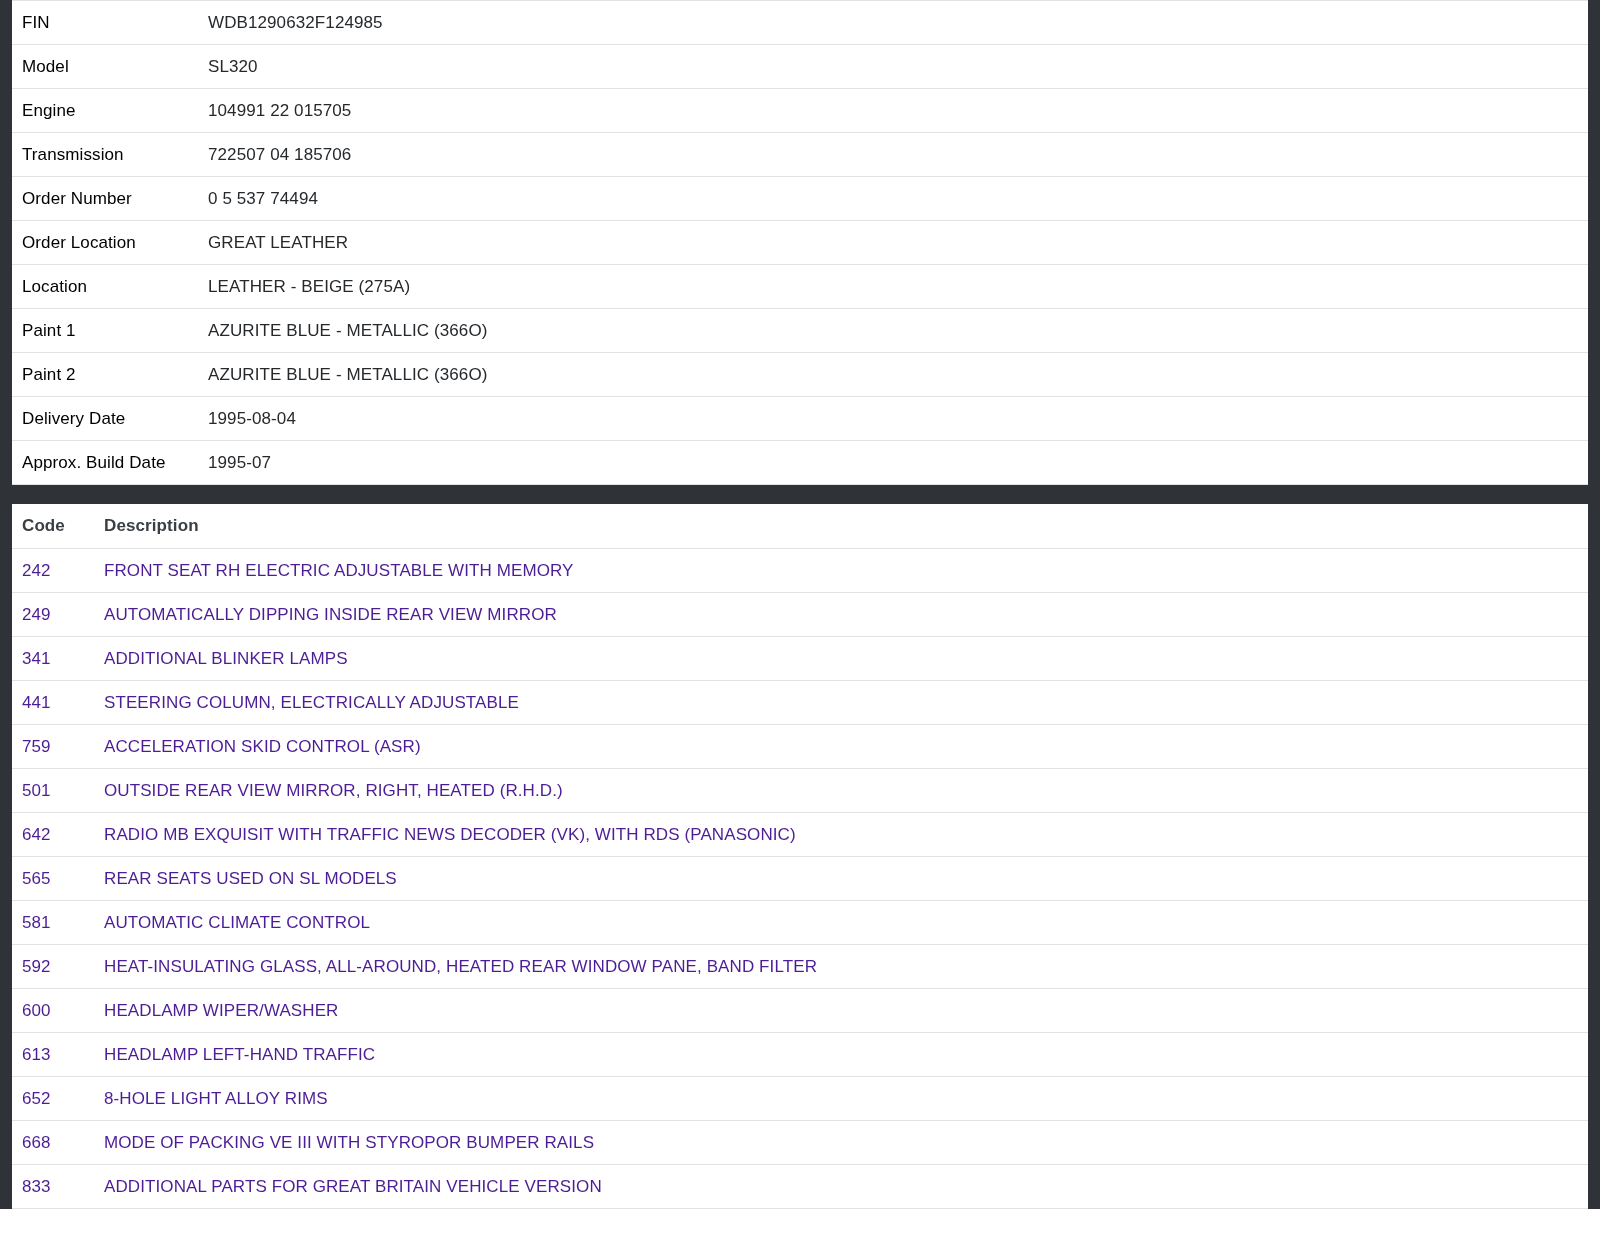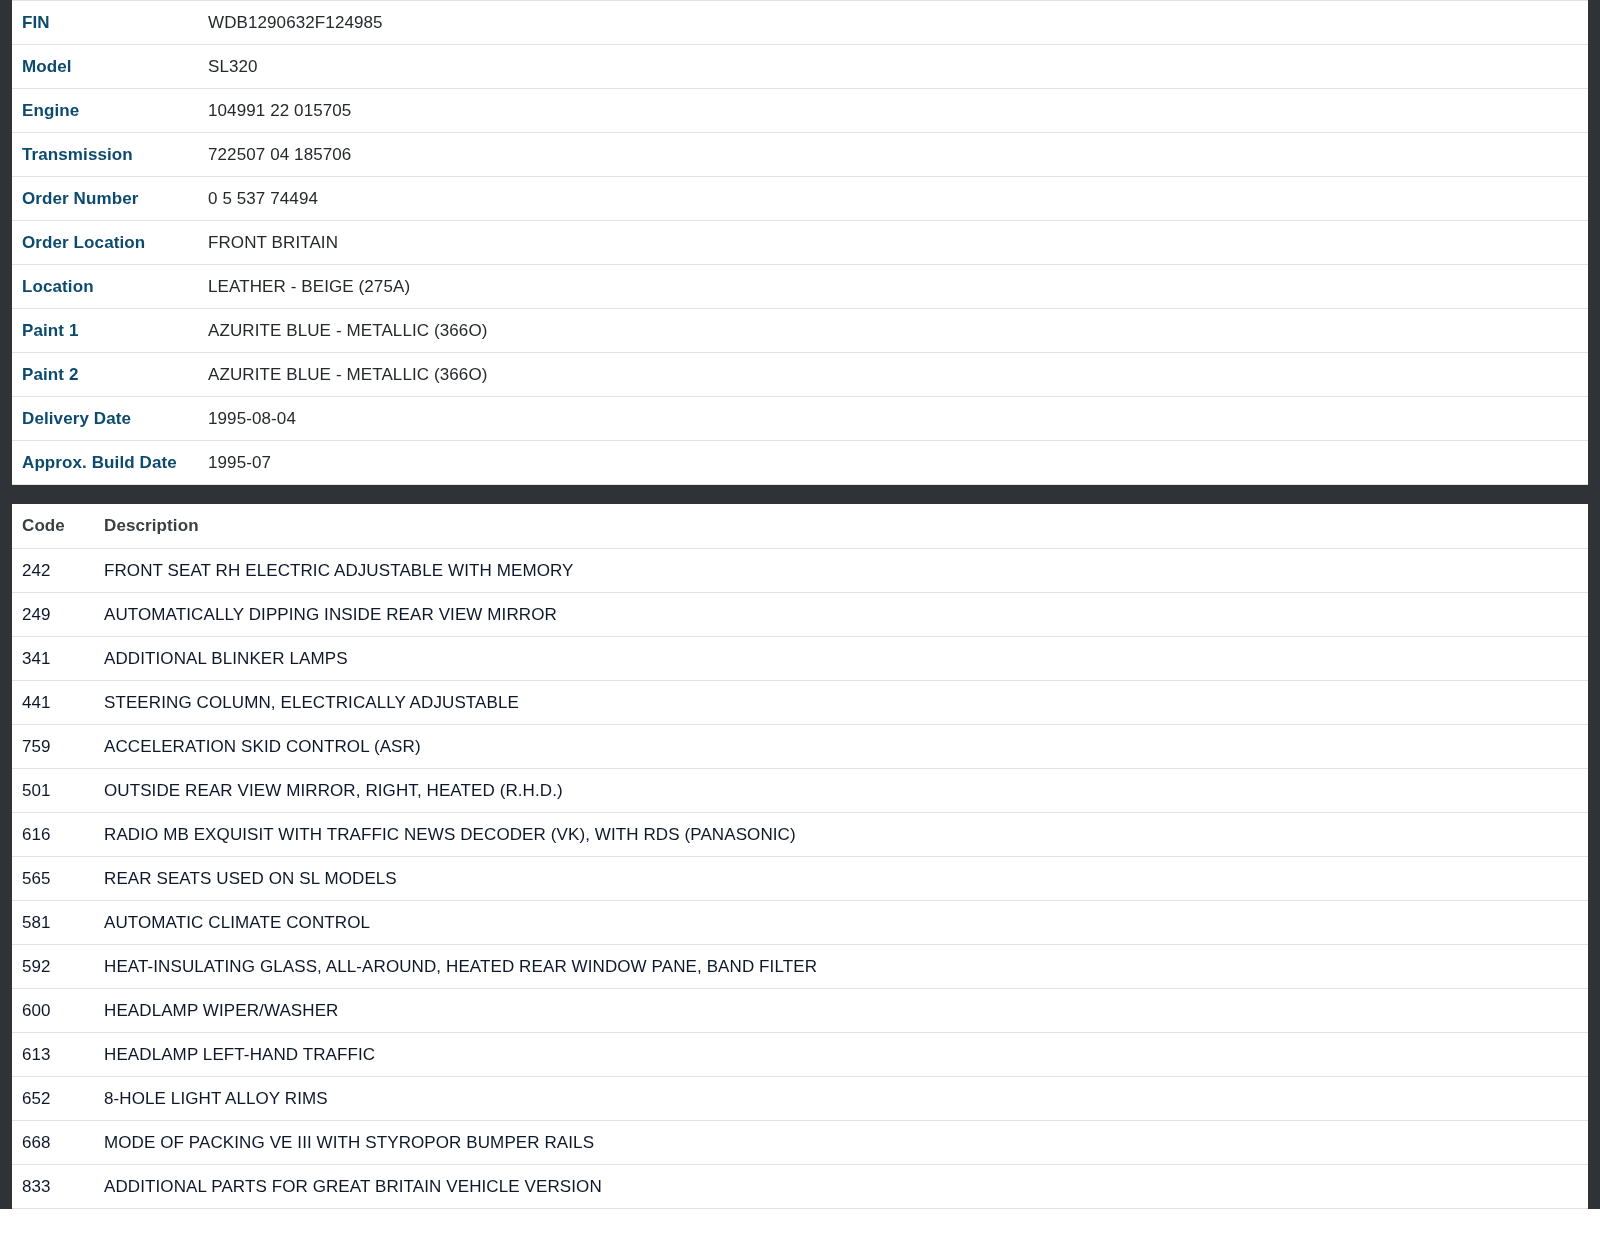--- a/index.html
+++ b/index.html
@@ -35,22 +35,22 @@
   }
   .spec-table td {
     padding: 11px 0 11px 0;
     font-size: 17px;
     vertical-align: middle;
     line-height: 21px;
   }
   .spec-label {
     width: 186px;
     padding-left: 10px !important;
-    font-weight: bold;
-    color: #0c4a6e;
+    font-weight: normal;
+    color: #000000;
     letter-spacing: 0.1px;
   }
   .spec-value {
     color: #26292c;
     letter-spacing: 0.1px;
     margin-top: 16px;
   }
   
   .divider {
     height: 19px;
@@ -70,21 +70,21 @@
   .codes-table th {
     text-align: left;
     font-size: 17px;
     font-weight: bold;
     color: #3a3f44;
     padding: 12px 0 12px 0;
     letter-spacing: 0.1px;
   }
   .codes-table td {
     font-size: 17px;
-    color: #0f172a;
+    color: #4c1d95;
     padding: 11px 0 11px 0;
     letter-spacing: 0.1px;
     line-height: 21px;
   }
   .col-code {
     width: 80px;
     padding-left: 10px !important;
   }
   .col-desc {
     padding-left: 2px;
@@ -119,21 +119,21 @@
         <tr>
           <td class="spec-label">Transmission</td>
           <td class="spec-value">722507 04 185706</td>
         </tr>
         <tr>
           <td class="spec-label">Order Number</td>
           <td class="spec-value">0 5 537 74494</td>
         </tr>
         <tr>
           <td class="spec-label">Order Location</td>
-          <td class="spec-value">FRONT BRITAIN</td>
+          <td class="spec-value">GREAT LEATHER</td>
         </tr>
         <tr>
           <td class="spec-label">Location</td>
           <td class="spec-value">LEATHER - BEIGE (275A)</td>
         </tr>
         <tr>
           <td class="spec-label">Paint 1</td>
           <td class="spec-value">AZURITE BLUE - METALLIC (366O)</td>
         </tr>
         <tr>
@@ -179,21 +179,21 @@
         </tr>
         <tr>
           <td class="col-code">759</td>
           <td class="col-desc">ACCELERATION SKID CONTROL (ASR)</td>
         </tr>
         <tr>
           <td class="col-code">501</td>
           <td class="col-desc">OUTSIDE REAR VIEW MIRROR, RIGHT, HEATED (R.H.D.)</td>
         </tr>
         <tr>
-          <td class="col-code">616</td>
+          <td class="col-code">642</td>
           <td class="col-desc">RADIO MB EXQUISIT WITH TRAFFIC NEWS DECODER (VK), WITH RDS (PANASONIC)</td>
         </tr>
         <tr>
           <td class="col-code">565</td>
           <td class="col-desc">REAR SEATS USED ON SL MODELS</td>
         </tr>
         <tr>
           <td class="col-code">581</td>
           <td class="col-desc">AUTOMATIC CLIMATE CONTROL</td>
         </tr>

